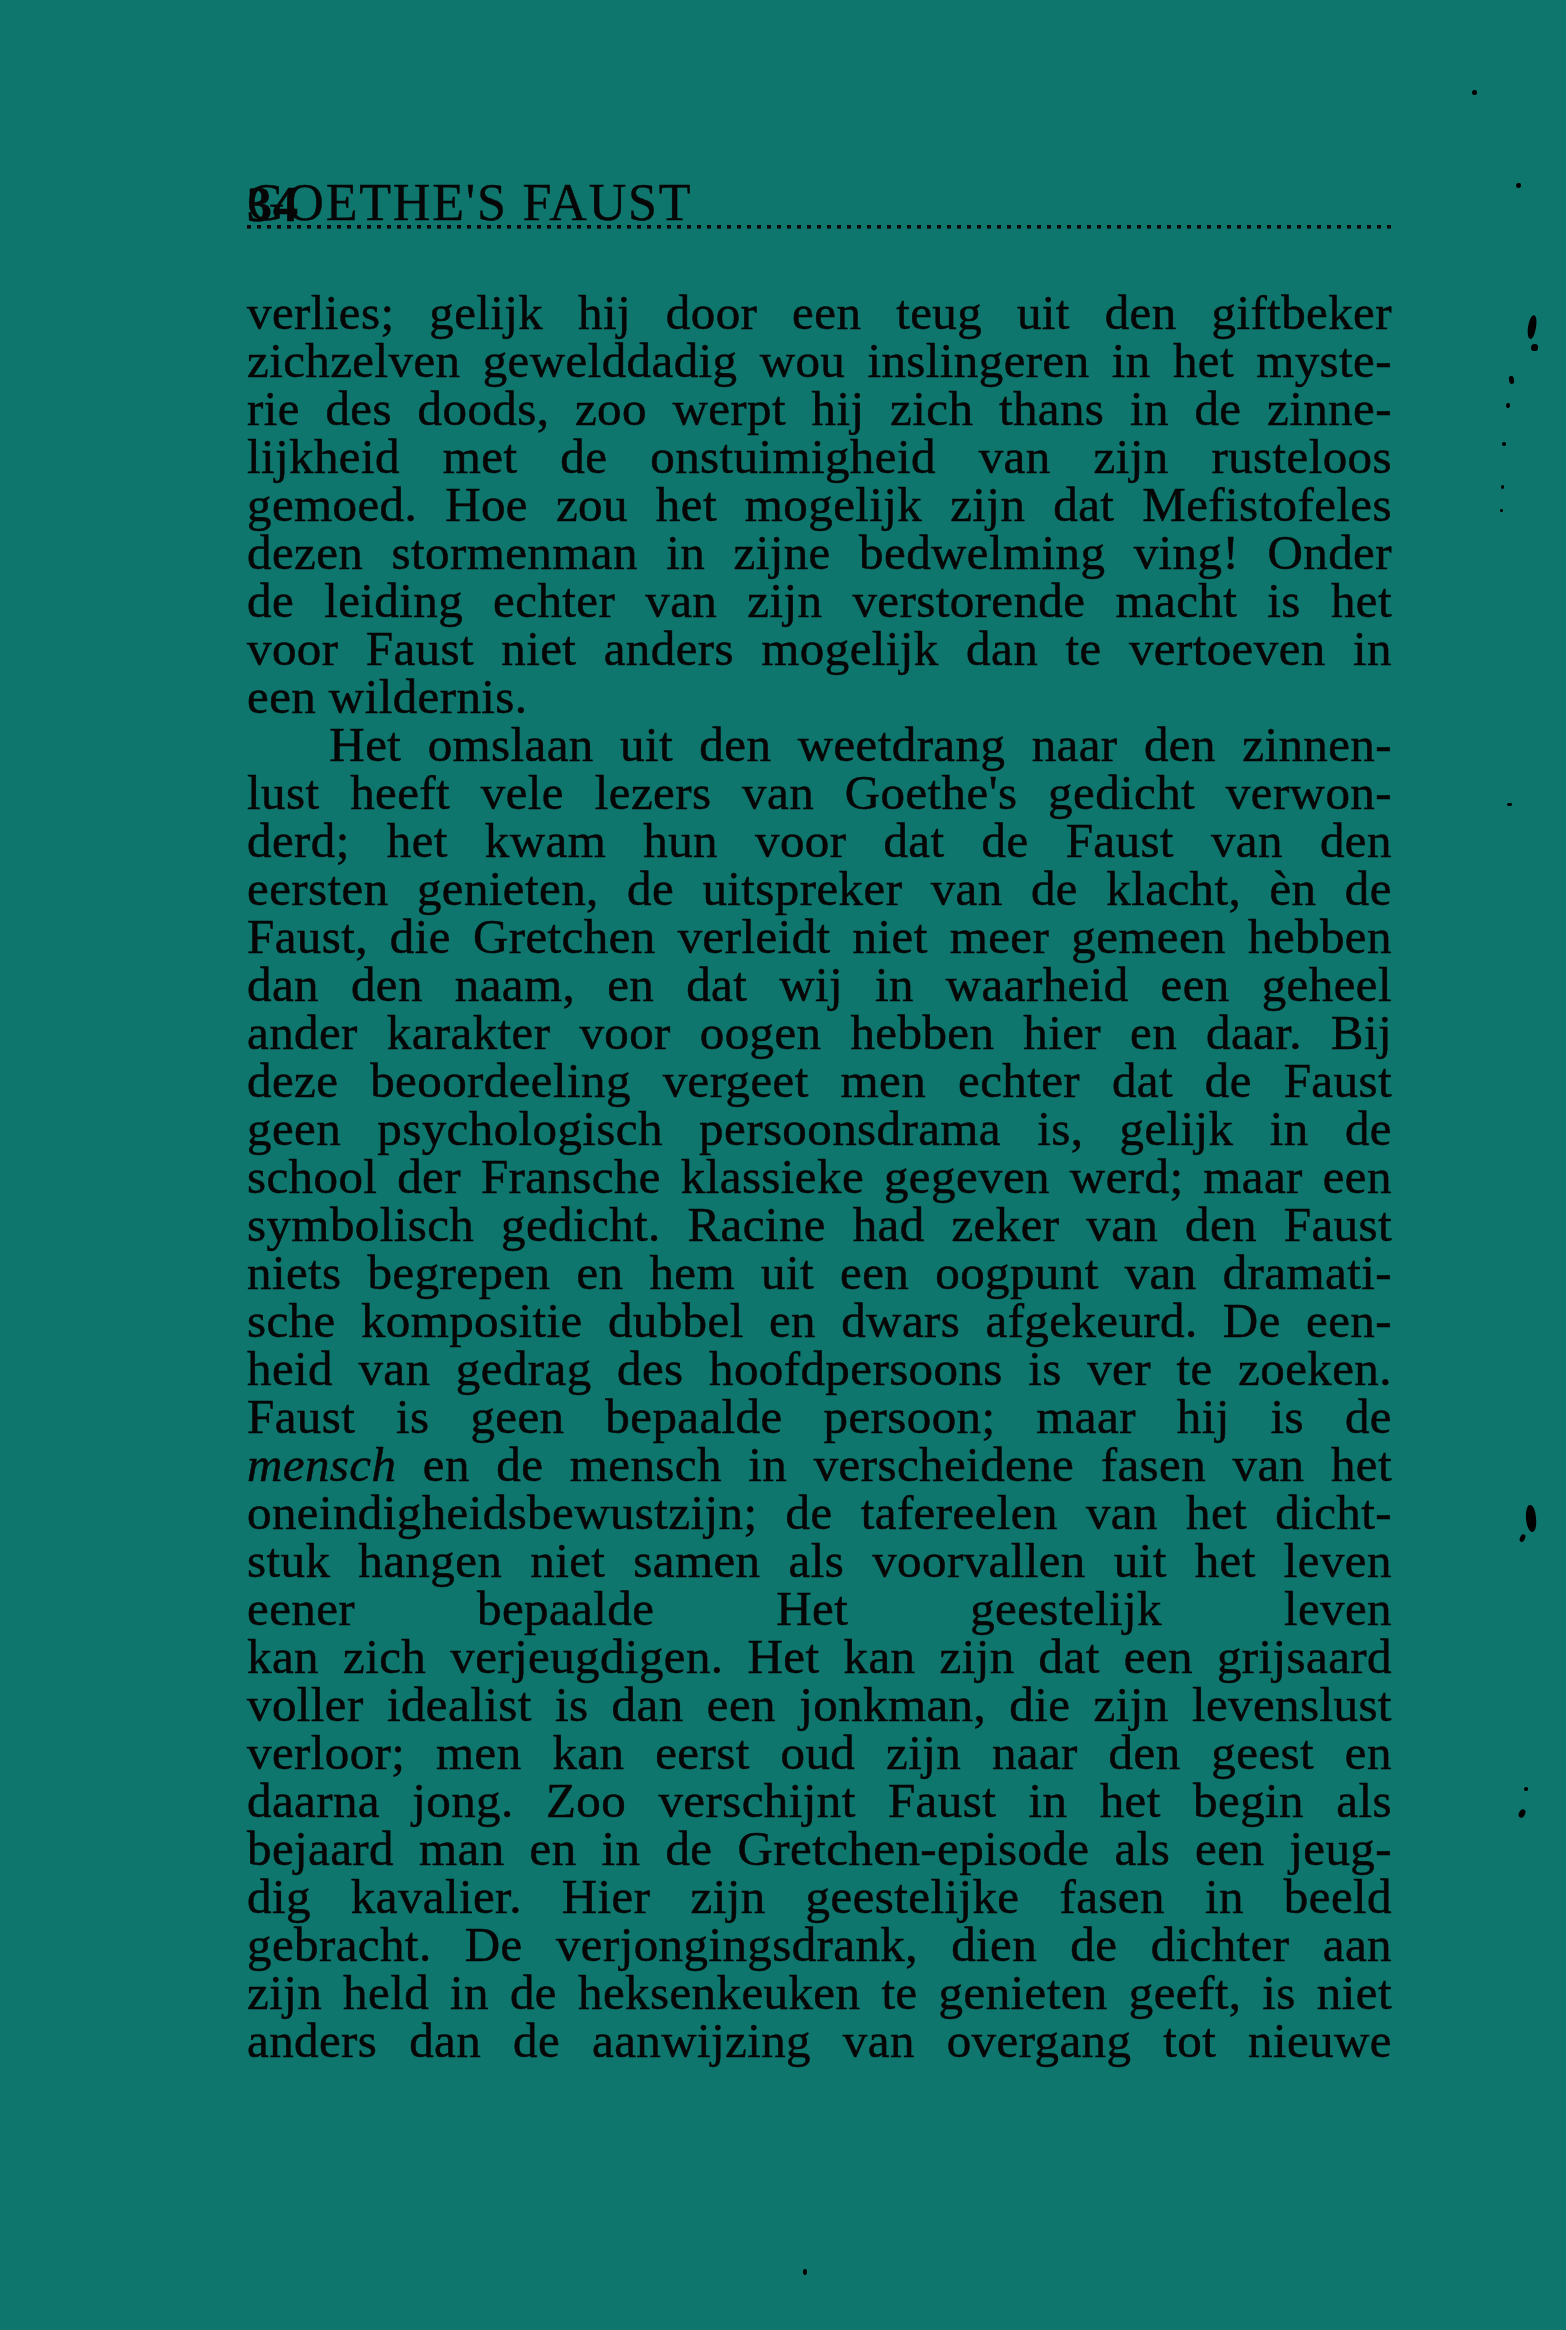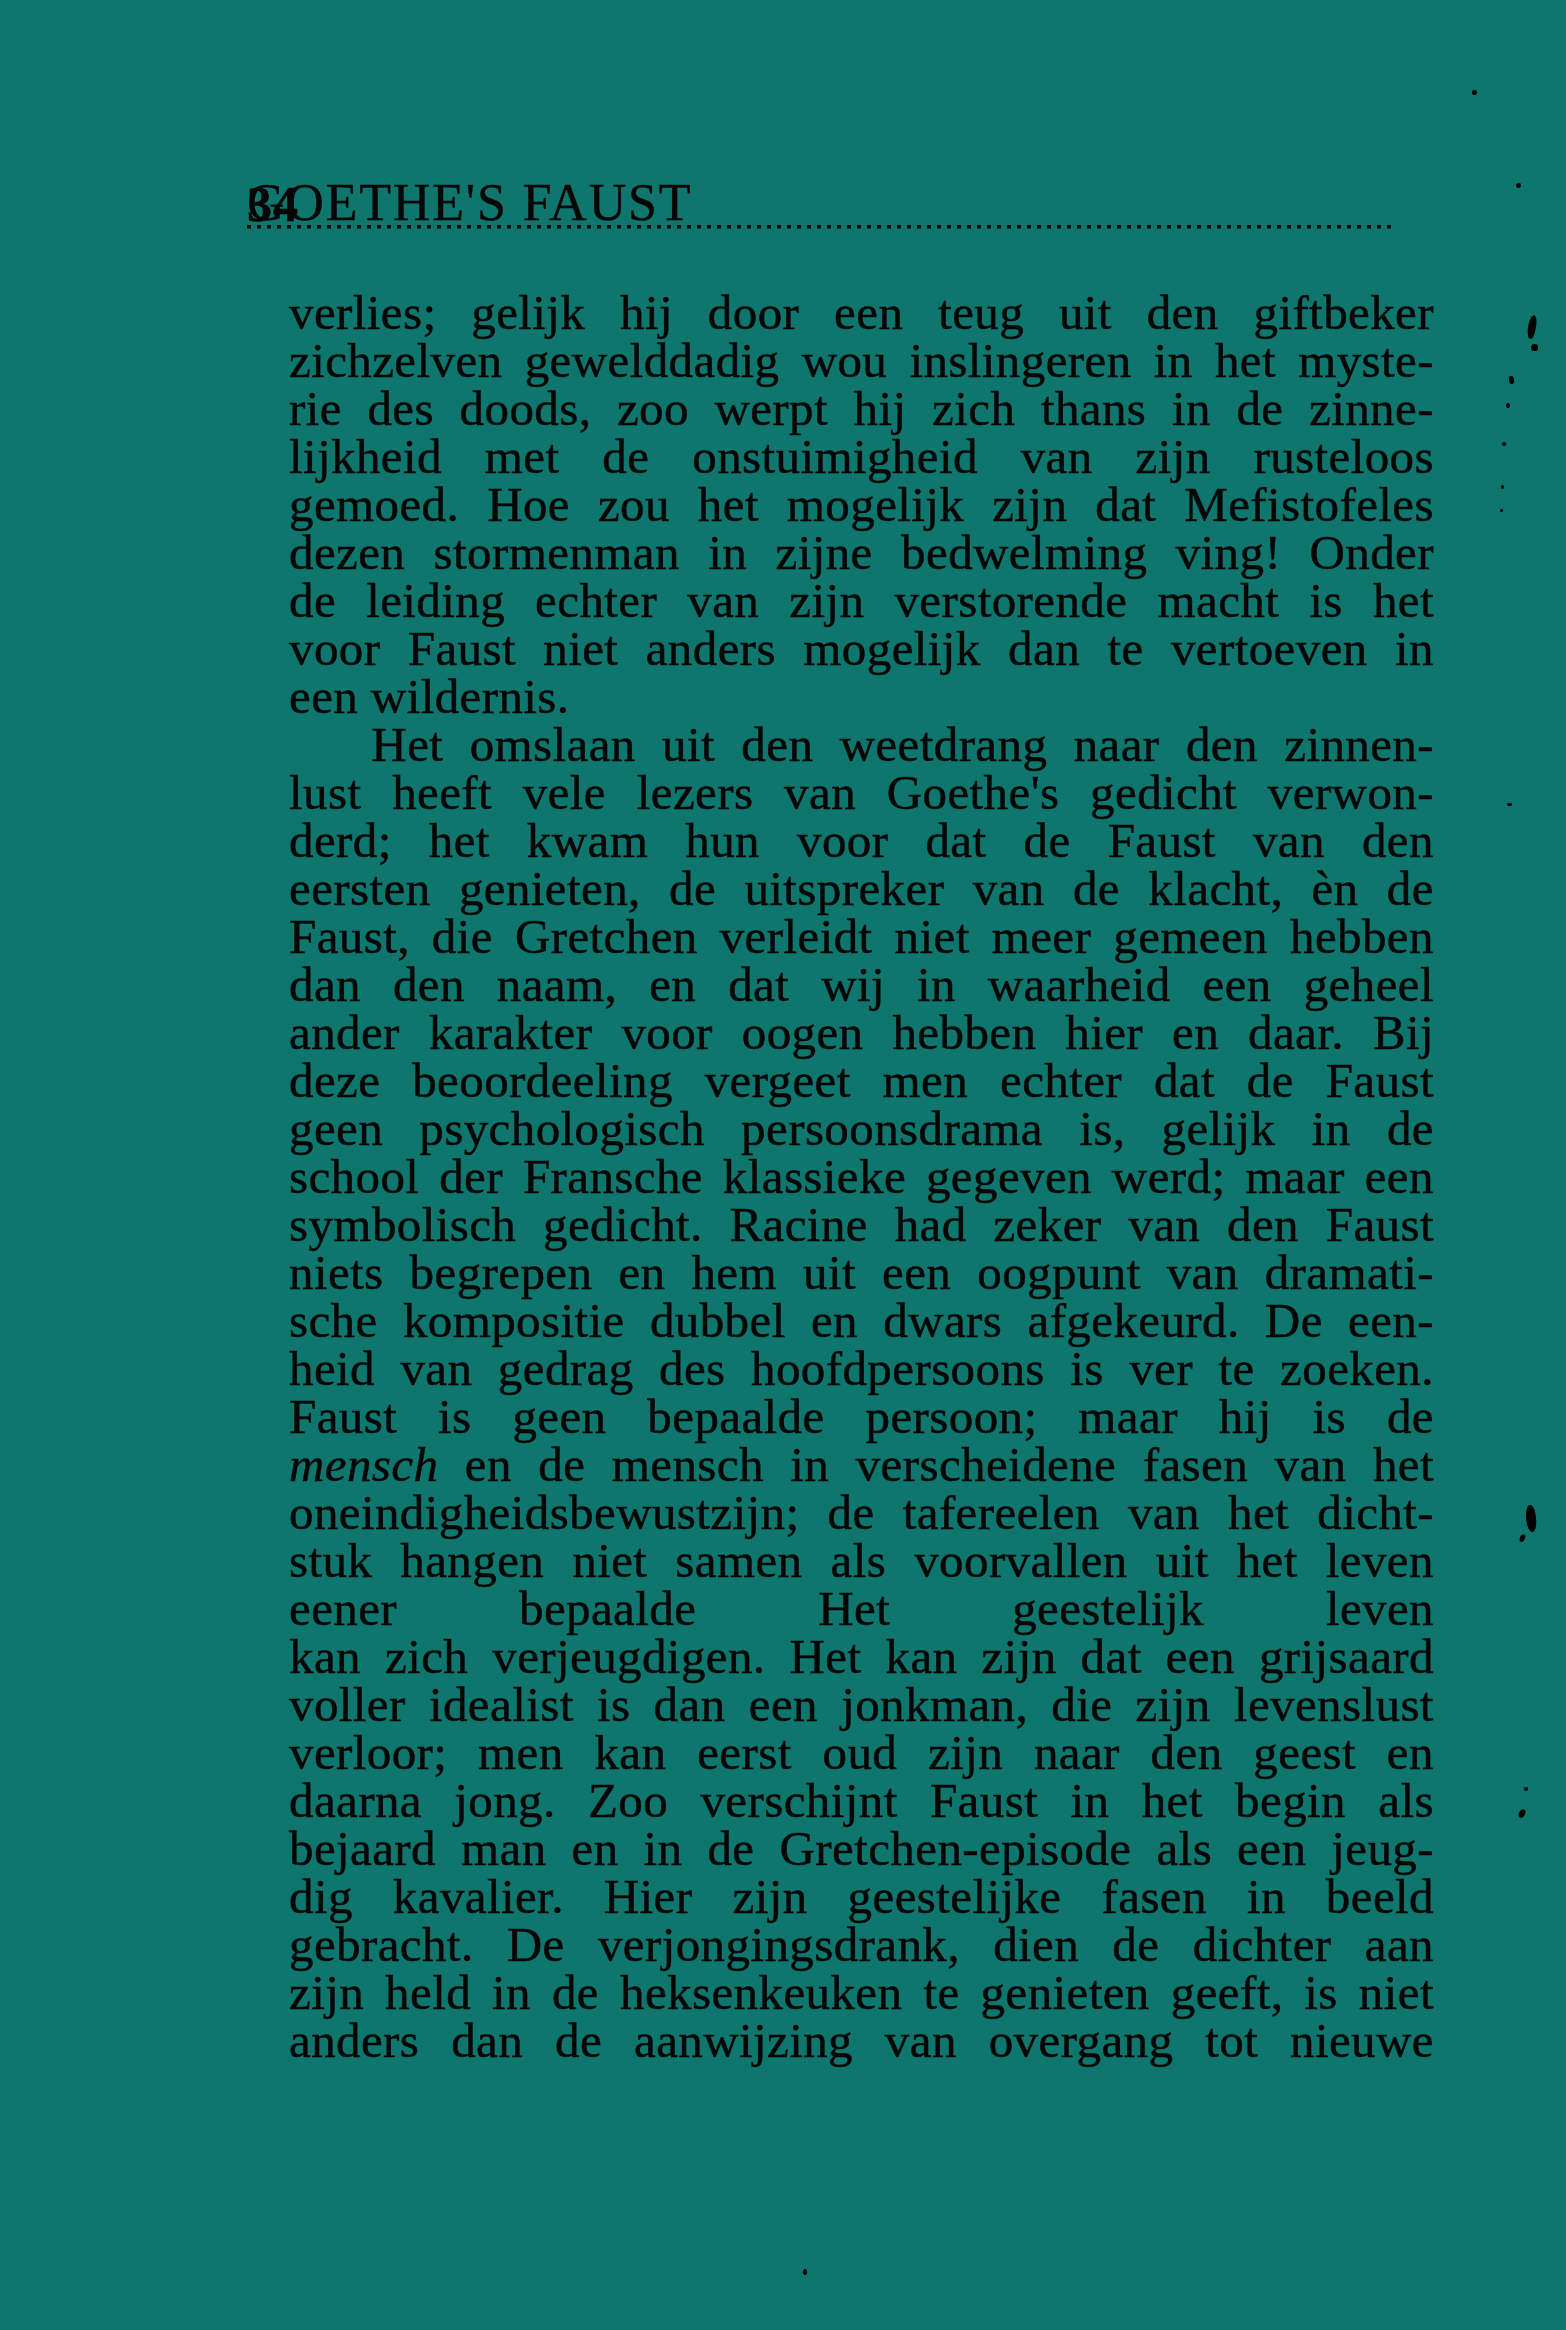--- a/index.html
+++ b/index.html
@@ -29,21 +29,20 @@
   .dotted-rule{
     position:absolute;left:247px;top:224px;width:1145px;height:4.5px;
     background-image:repeating-linear-gradient(to right,#0a0a0a 0 3.6px,transparent 3.6px 10px);
     background-position:0 0.9px;background-size:100% 3.6px;background-repeat:no-repeat;
   }
   
   .text-block{
     position:absolute;left:247px;top:289px;width:1145px;
     font-size:49px;line-height:48px;
     letter-spacing:0.4px;
-    margin-left:42px;
     -webkit-text-stroke:0.5px currentColor;
   }
   .line{
     display:flex;justify-content:space-between;
     height:48px;white-space:nowrap;
   }
   .line.no-justify{justify-content:flex-start;font-family:Liberation Serif, serif;}
   .line .indent-spacer{flex:0 0 56px;}
   .line .it{font-style:italic;}
   

